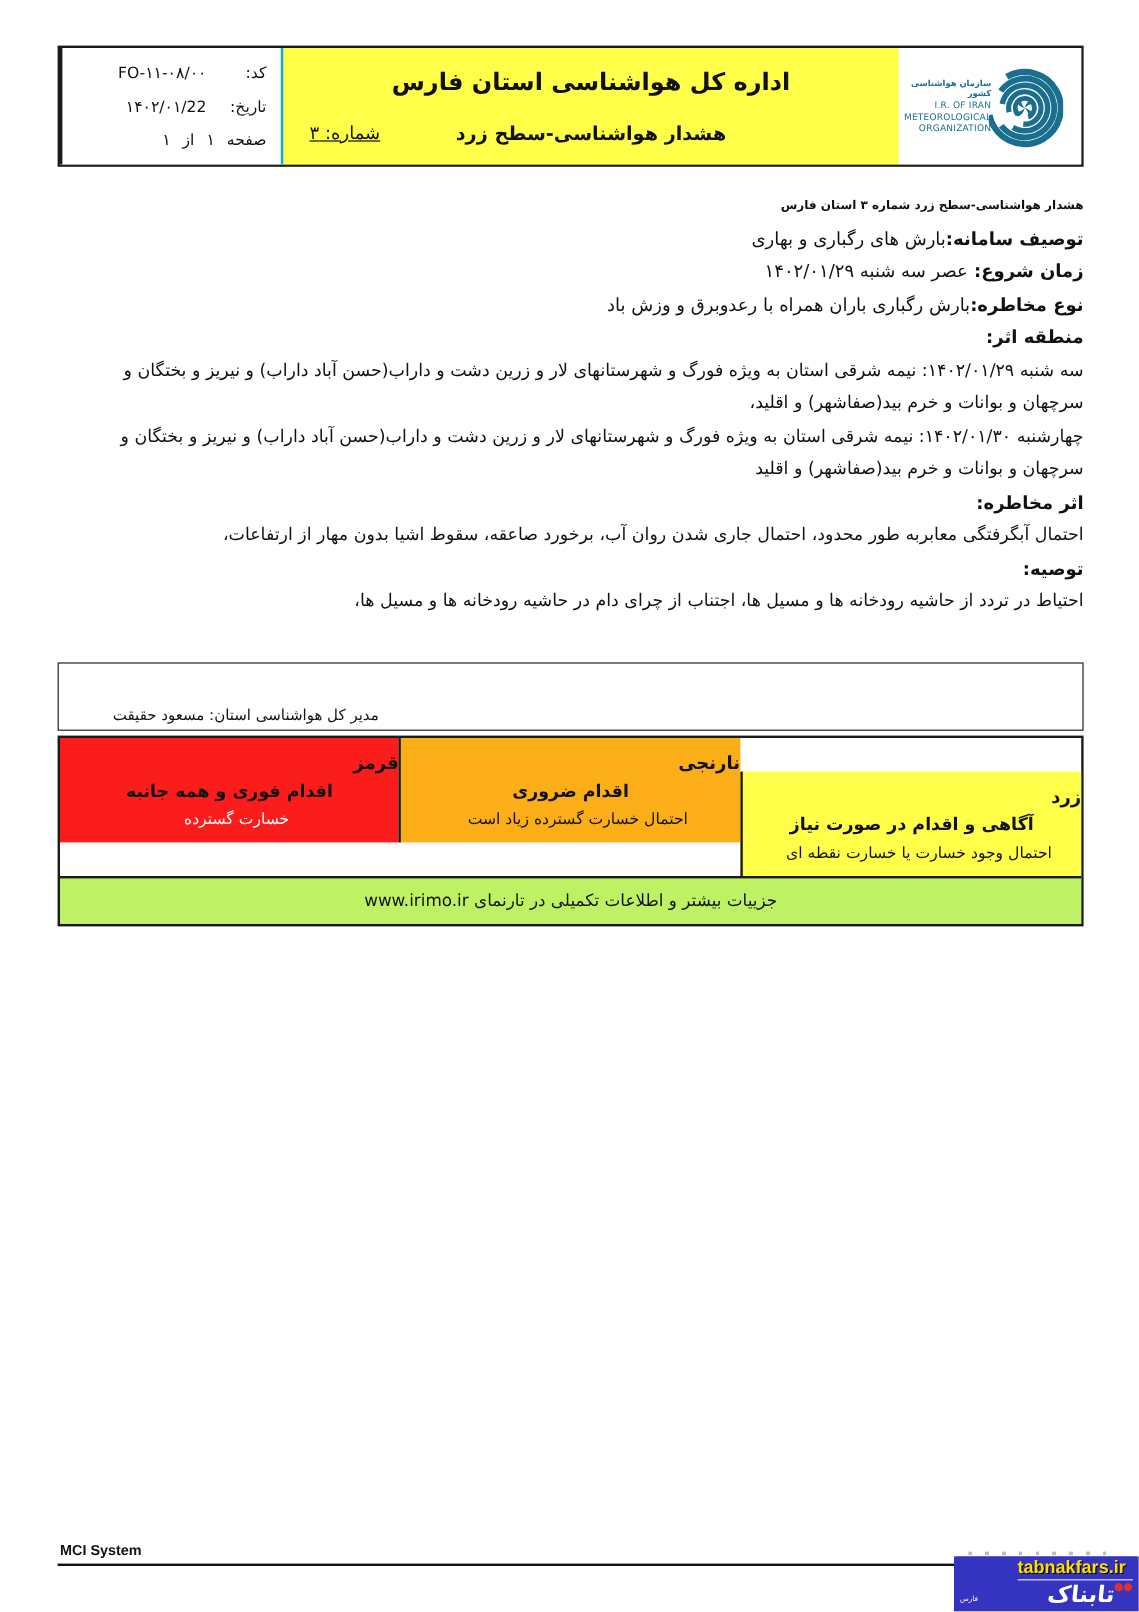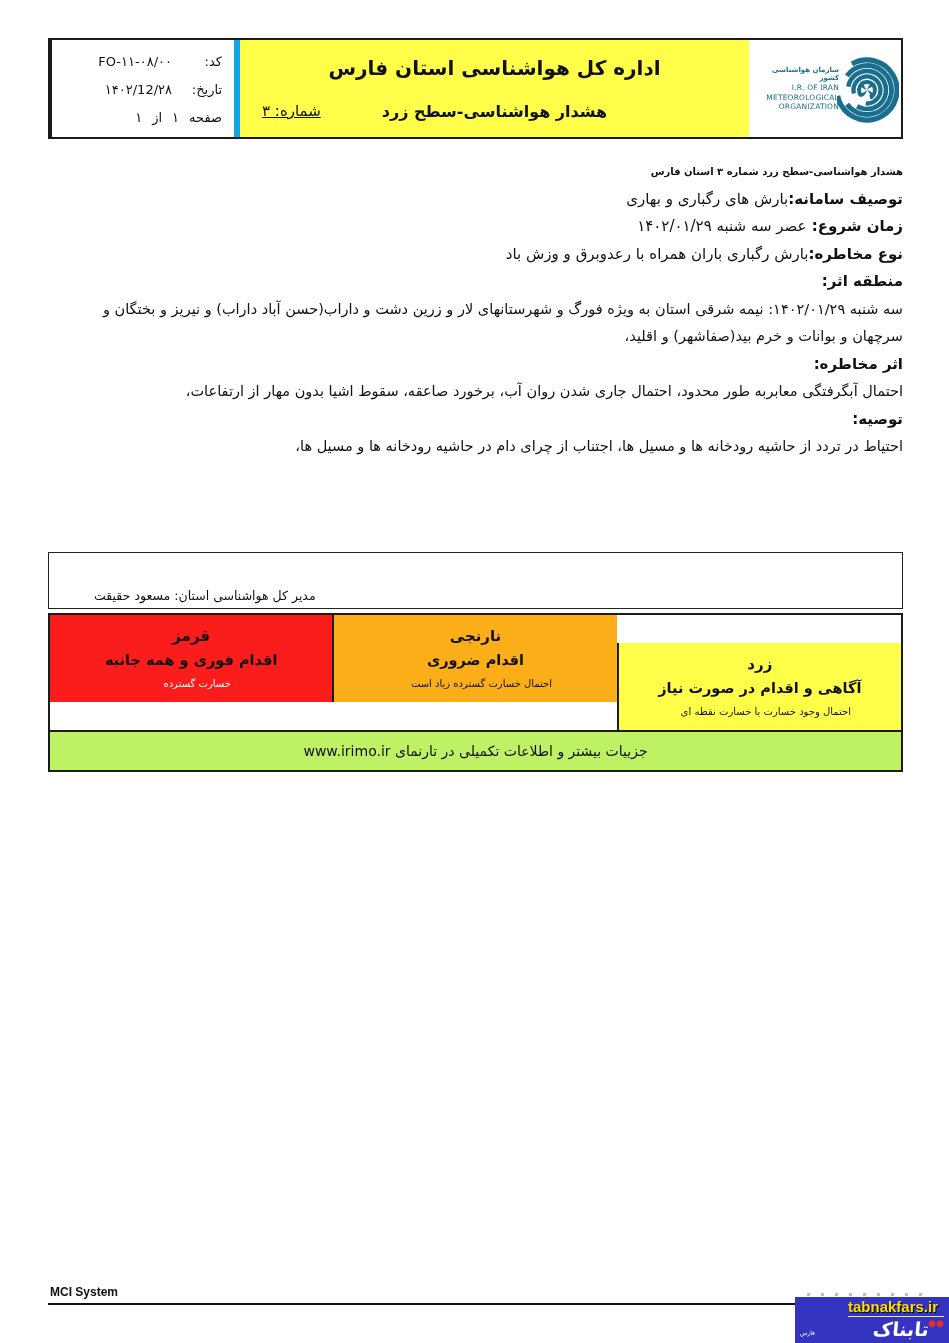--- a/index.html
+++ b/index.html
@@ -12,36 +12,36 @@
     position:absolute;top:38px;left:48px;width:855px;height:101px;
     border:2px solid #1b1b1b;display:flex;flex-direction:row;box-sizing:border-box;
   }
   .hdr-meta{
     width:184px;box-sizing:border-box;border-left:2px solid #1b1b1b;
     background:#fff;direction:rtl;padding:8px 12px 0 8px;order:1;
   }
   .hdr-meta .mrow{display:flex;direction:rtl;font-size:13px;line-height:28px;gap:10px;}
   .hdr-meta .mlabel{min-width:40px;}
   .hdr-yellow{
-    flex:1;box-sizing:border-box;border-left:6px solid #0ea5e9;
+    flex:1;box-sizing:border-box;border-left:2px solid #0ea5e9;
     background:#ffff4a;direction:rtl;order:2;position:relative;
   }
   .hdr-title{
     text-align:center;font-size:20px;font-weight:700;padding-top:16px;letter-spacing:0;
   }
   .hdr-sub{
     position:absolute;left:0;right:0;top:62px;text-align:center;
     font-size:16px;font-weight:700;
   }
   .hdr-num{
     position:absolute;left:22px;top:62px;font-size:15px;font-weight:400;direction:rtl;text-decoration:underline;
   }
   .hdr-logo{
     width:152px;background:#fff;order:3;display:flex;align-items:center;
-    justify-content:flex-end;padding:2px 2px 2px 0;box-sizing:border-box;
+    justify-content:flex-end;padding:2px 15px 2px 0;box-sizing:border-box;
   }
   .logo-wrap{display:flex;align-items:center;direction:ltr;}
   .logo-text{width:86px;text-align:right;color:#1a6e8e;line-height:1.25;margin-right:-2px;}
   .logo-fa{font-size:7px;font-weight:700;}
   .logo-en{font-size:7.5px;font-weight:500;letter-spacing:.2px;}
   
   .doc{
     position:absolute;top:158px;left:48px;width:855px;direction:rtl;
     text-align:right;font-size:15px;line-height:27.5px;
   }
@@ -60,23 +60,23 @@
   .alert{
     position:absolute;top:613px;left:48px;width:855px;
     border:2px solid #1b1b1b;box-sizing:border-box;
   }
   .alert-cells{display:flex;direction:ltr;}
   .acell{
     flex:1;height:87px;box-sizing:border-box;text-align:center;direction:rtl;
     padding-top:9px;
   }
   .acell + .acell{border-left:2px solid #1b1b1b;}
-  .a-name{font-weight:700;font-size:15px;line-height:24px;}
+  .a-name{font-weight:700;font-size:15px;line-height:24px;text-align:right;}
   .a-action{font-weight:700;font-size:14.5px;line-height:24px;}
-  .a-desc{font-size:10px;line-height:24px;padding-left:12px;}
+  .a-desc{font-size:13px;line-height:24px;padding-left:12px;}
   .alert-footer{
     border-top:2px solid #1b1b1b;height:38px;line-height:38px;text-align:center;
     direction:rtl;font-size:14px;background:#bef264;
   }
   
   .mci{
     position:absolute;left:50px;top:1285px;font-family:"Liberation Sans",sans-serif;
     font-weight:700;font-size:12px;
   }
   .footer-rule{
@@ -111,21 +111,21 @@
 
 <div class="hdr">
 
   <div class="hdr-meta">
     <div class="mrow">
       <span class="mlabel">کد:</span>
       <span dir="ltr">FO-۱۱-۰۸/۰۰</span>
     </div>
     <div class="mrow">
       <span class="mlabel">تاریخ:</span>
-      <span>۱۴۰۲/12/۲۸</span>
+      <span>۱۴۰۲/۰۱/22</span>
     </div>
     <div class="mrow">
       <span>صفحه</span>
       <span>۱</span>
       <span>از</span>
       <span>۱</span>
     </div>
   </div>
 
   <div class="hdr-yellow">
@@ -163,20 +163,21 @@
 
 <div class="doc">
   <div class="heading">هشدار هواشناسی-سطح زرد شماره ۳ استان فارس</div>
 
   <div><span class="b">توصیف سامانه:</span><span>بارش های رگباری و بهاری</span></div>
   <div><span class="b">زمان شروع: </span><span>عصر سه شنبه ۱۴۰۲/۰۱/۲۹</span></div>
   <div><span class="b">نوع مخاطره:</span><span>بارش رگباری باران همراه با رعدوبرق و وزش باد</span></div>
 
   <div class="b">منطقه اثر:</div>
   <div class="thin">سه شنبه ۱۴۰۲/۰۱/۲۹: نیمه شرقی استان به ویژه فورگ و شهرستانهای لار و زرین دشت و داراب(حسن آباد داراب) و نیریز و بختگان و سرچهان و بوانات و خرم بید(صفاشهر) و اقلید،</div>
+  <div class="thin">چهارشنبه ۱۴۰۲/۰۱/۳۰: نیمه شرقی استان به ویژه فورگ و شهرستانهای لار و زرین دشت و داراب(حسن آباد داراب) و نیریز و بختگان و سرچهان و بوانات و خرم بید(صفاشهر) و اقلید</div>
 
   <div class="b">اثر مخاطره:</div>
   <div class="thin">احتمال آبگرفتگی معابربه طور محدود، احتمال جاری شدن روان آب، برخورد صاعقه، سقوط اشیا بدون مهار از ارتفاعات،</div>
 
   <div class="b">توصیه:</div>
   <div class="thin">احتیاط در تردد از حاشیه رودخانه ها و مسیل ها، اجتناب از چرای دام در حاشیه رودخانه ها و مسیل ها،</div>
 </div>
 
 <div class="sig">
   <div class="sig-text">مدیر کل هواشناسی استان:  مسعود  حقیقت</div>

